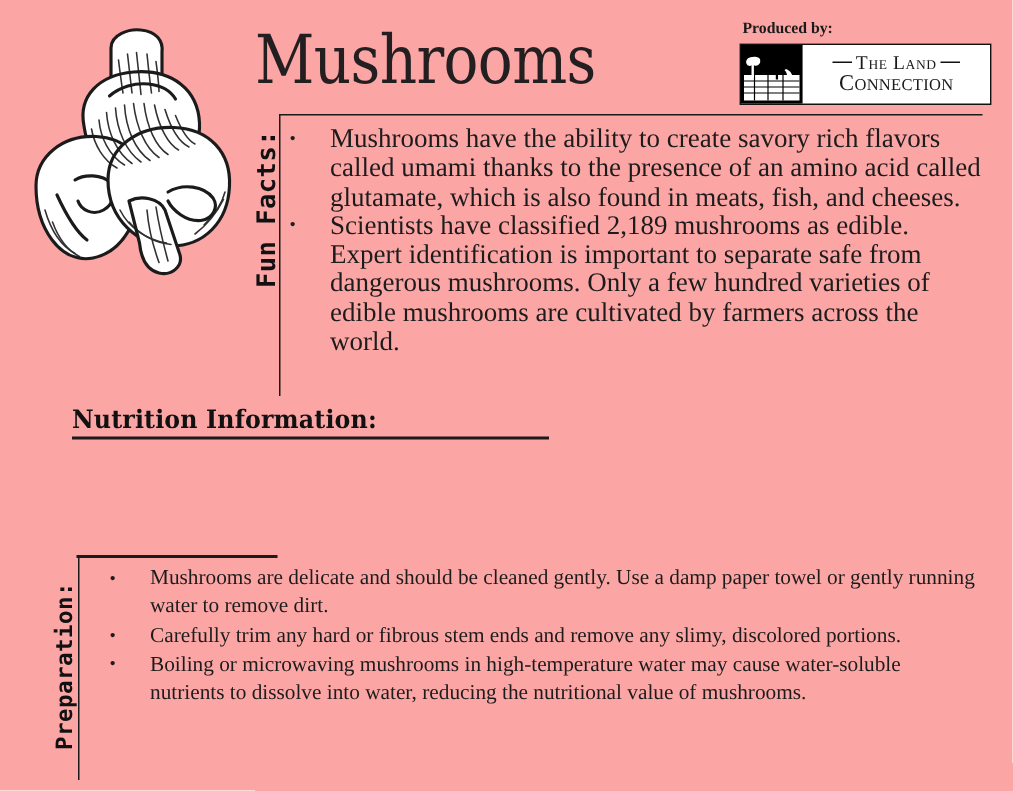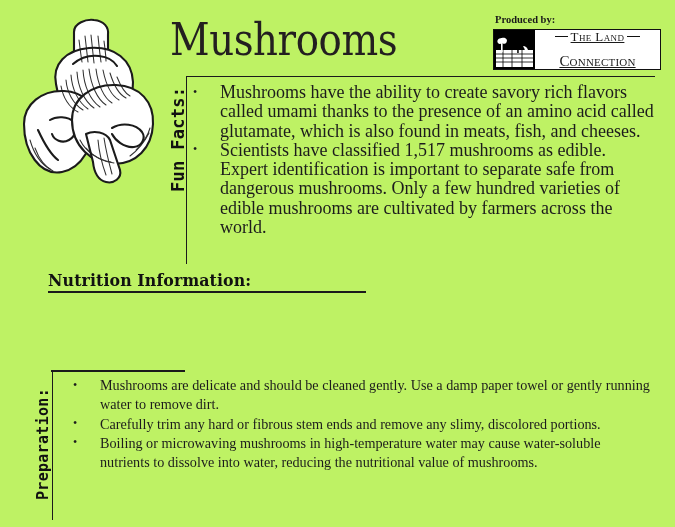--- a/index.html
+++ b/index.html
@@ -12,21 +12,21 @@
     height: 527px;
     font-family: "Liberation Serif", "DejaVu Serif", serif;
     color: #1a1a1a;
     position: relative;
     overflow: hidden;
   }
 
   .page {
     position: absolute;
     inset: 0;
-    background: #bef264;
+    background: #fca5a5;
   }
 
   
   .header {
     position: absolute;
     left: 0; top: 0;
     width: 675px; height: 78px;
   }
 
   .mushroom-art {
@@ -83,24 +83,23 @@
     background: #000;
     position: relative;
     overflow: hidden;
   }
   .logo-mark svg { display:block; }
   .logo-words {
     flex: 1 1 auto;
     display: flex;
     flex-direction: column;
     align-items: center;
-    justify-content: space-between;
+    justify-content: center;
     padding: 0 18px;
     line-height: 1;
-    text-decoration: underline;
   }
   .logo-line1 {
     font-family: "Liberation Serif", serif;
     font-size: 11px;
     letter-spacing: 0.4px;
     white-space: nowrap;
     display: flex;
     align-items: center;
     gap: 3px;
   }
@@ -338,21 +337,21 @@
           <div class="logo-line2">Connection</div>
         </div>
       </div>
     </div>
   </div>
 
   <div class="vlabel funfacts-label">Fun Facts:</div>
   <div class="funfacts-box">
     <ul class="facts">
       <li>Mushrooms have the ability to create savory rich flavors called umami thanks to the presence of an amino acid called glutamate, which is also found in meats, fish, and cheeses.</li>
-      <li>Scientists have classified 1,517 mushrooms as edible. Expert identification is important to separate safe from dangerous mushrooms. Only a few hundred varieties of edible mushrooms are cultivated by farmers across the world.</li>
+      <li>Scientists have classified 2,189 mushrooms as edible. Expert identification is important to separate safe from dangerous mushrooms. Only a few hundred varieties of edible mushrooms are cultivated by farmers across the world.</li>
     </ul>
   </div>
 
   <div class="nutrition-heading">Nutrition Information:</div>
   <div class="nutrition-rule"></div>
 
   <div class="vlabel prep-label">Preparation:</div>
   <div class="prep-box">
     <ul class="facts">
       <li>Mushrooms are delicate and should be cleaned gently. Use a damp paper towel or gently running water to remove dirt.</li>

